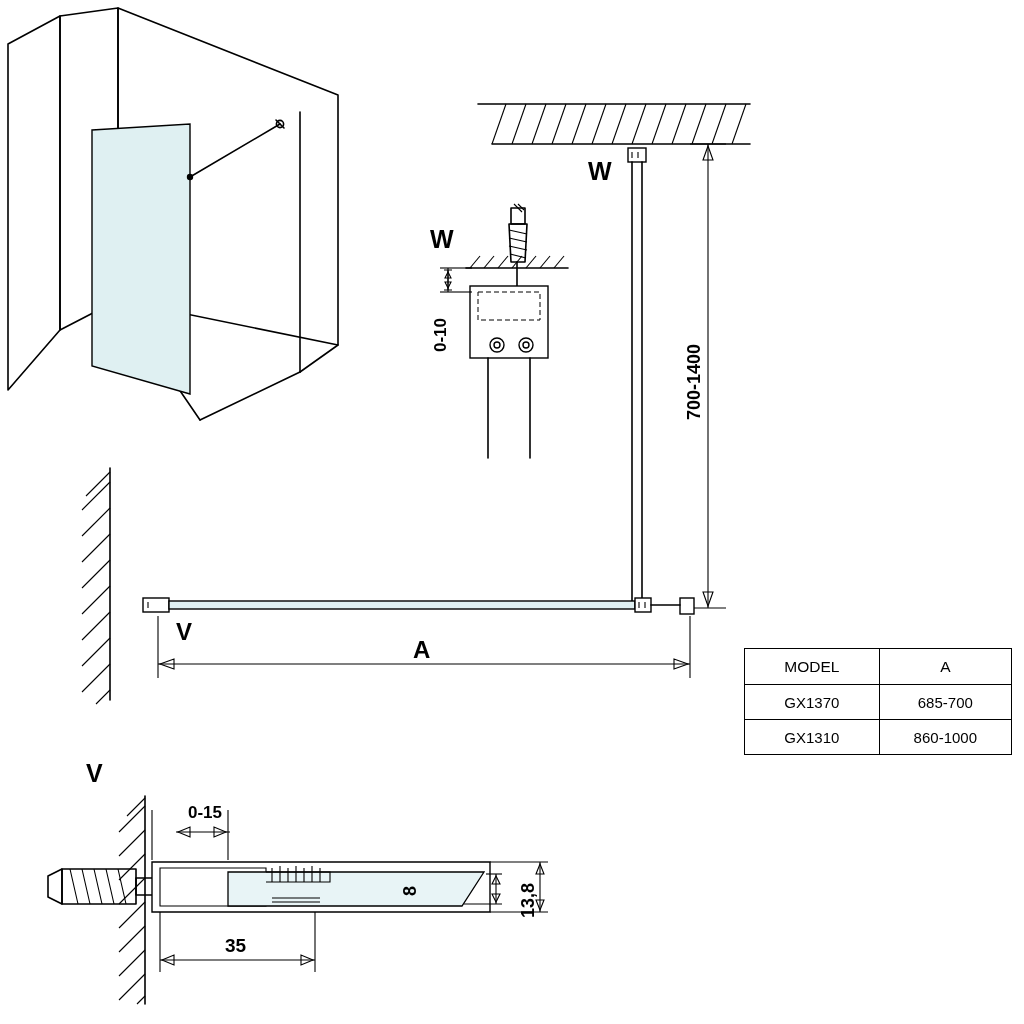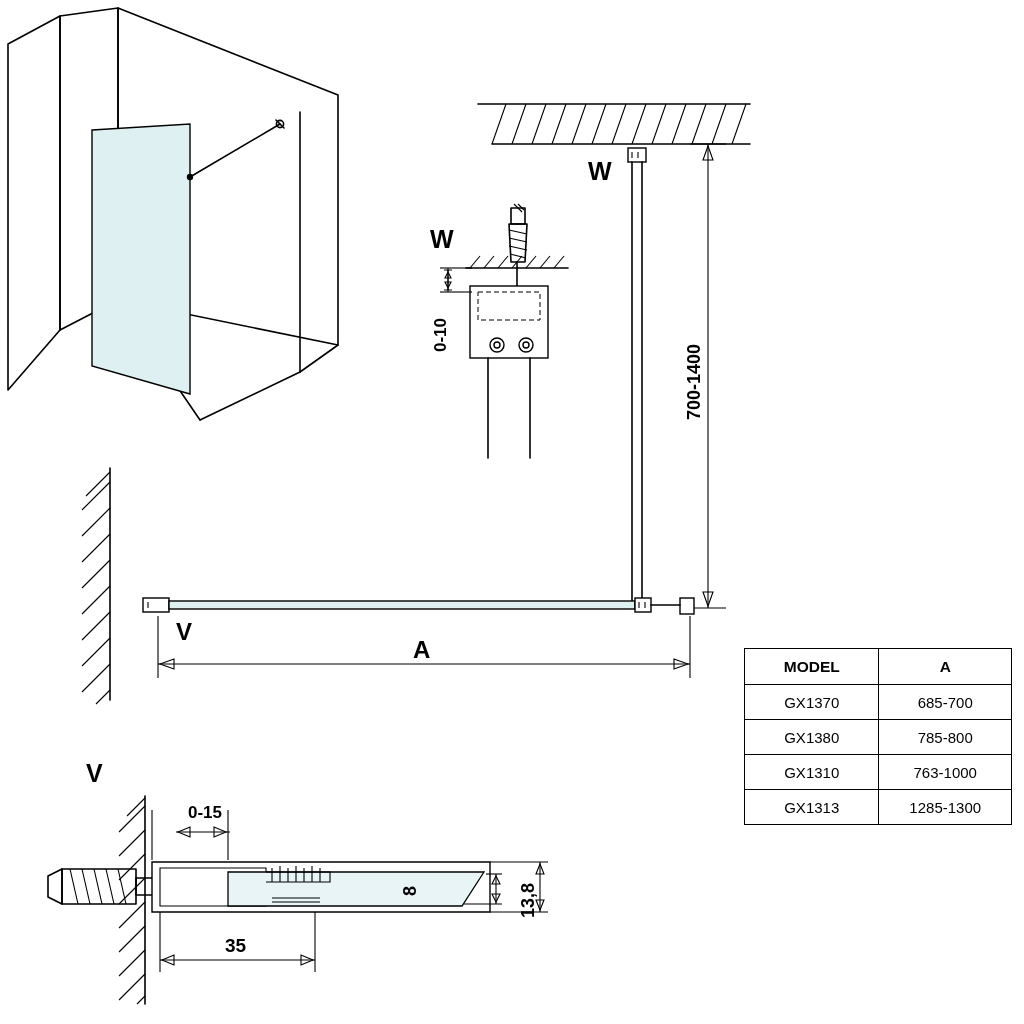--- a/index.html
+++ b/index.html
@@ -78,21 +78,21 @@
     font-size: 15px;
   }
   #spec-table th, #spec-table td {
     border: 1.5px solid #000000;
     text-align: center;
     padding: 9px 4px 8px 4px;
     color: #000;
     background: #ffffff;
   }
   #spec-table th {
-    font-weight: bold;
+    font-weight: normal;
     font-size: 15.5px;
   }
   #spec-table td.model {
     width: 134px;
   }
   #spec-table td.value {
     width: 134px;
     margin-top: 11px;
   }
 </style>
@@ -308,27 +308,19 @@
         <th>MODEL</th>
         <th>A</th>
       </tr>
     </thead>
     <tbody>
       <tr>
         <td class="model">GX1370</td>
         <td class="value">685-700</td>
       </tr>
       <tr>
-        <td class="model">GX1380</td>
-        <td class="value">785-800</td>
-      </tr>
-      <tr>
         <td class="model">GX1310</td>
-        <td class="value">763-1000</td>
-      </tr>
-      <tr>
-        <td class="model">GX1313</td>
-        <td class="value">1285-1300</td>
+        <td class="value">860-1000</td>
       </tr>
     </tbody>
   </table>
 
 </div>
 
 </body></html>

